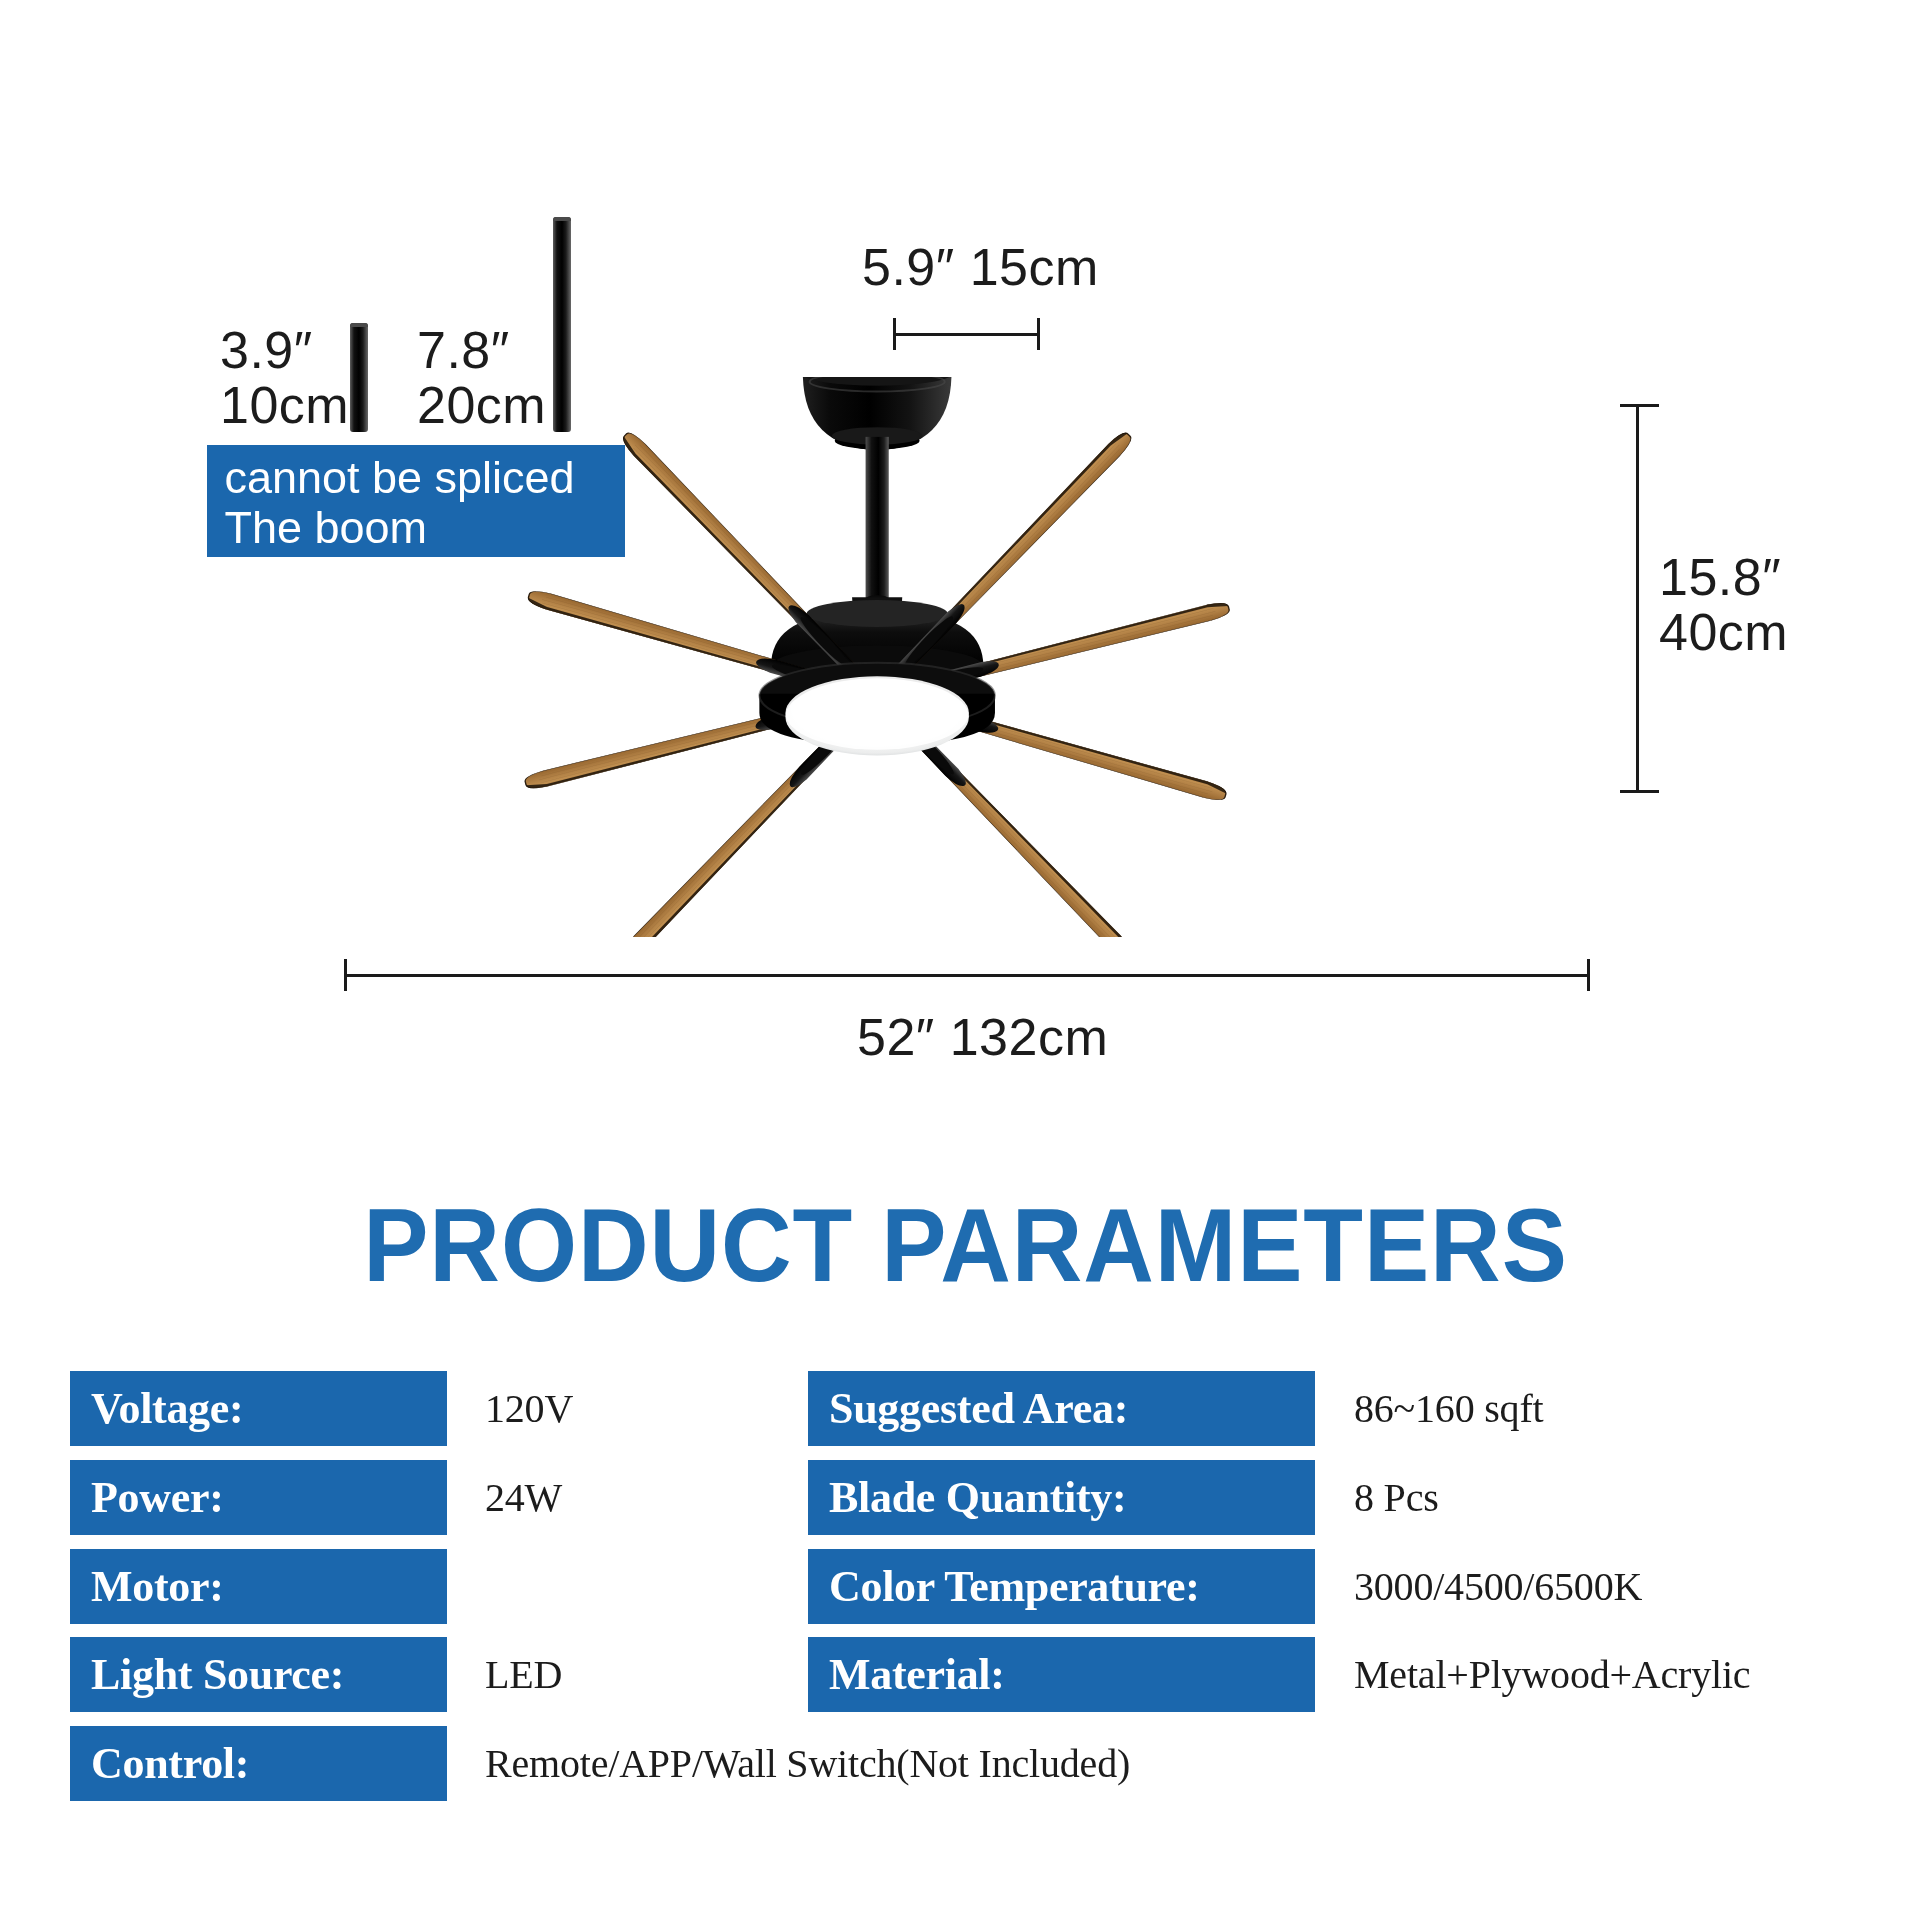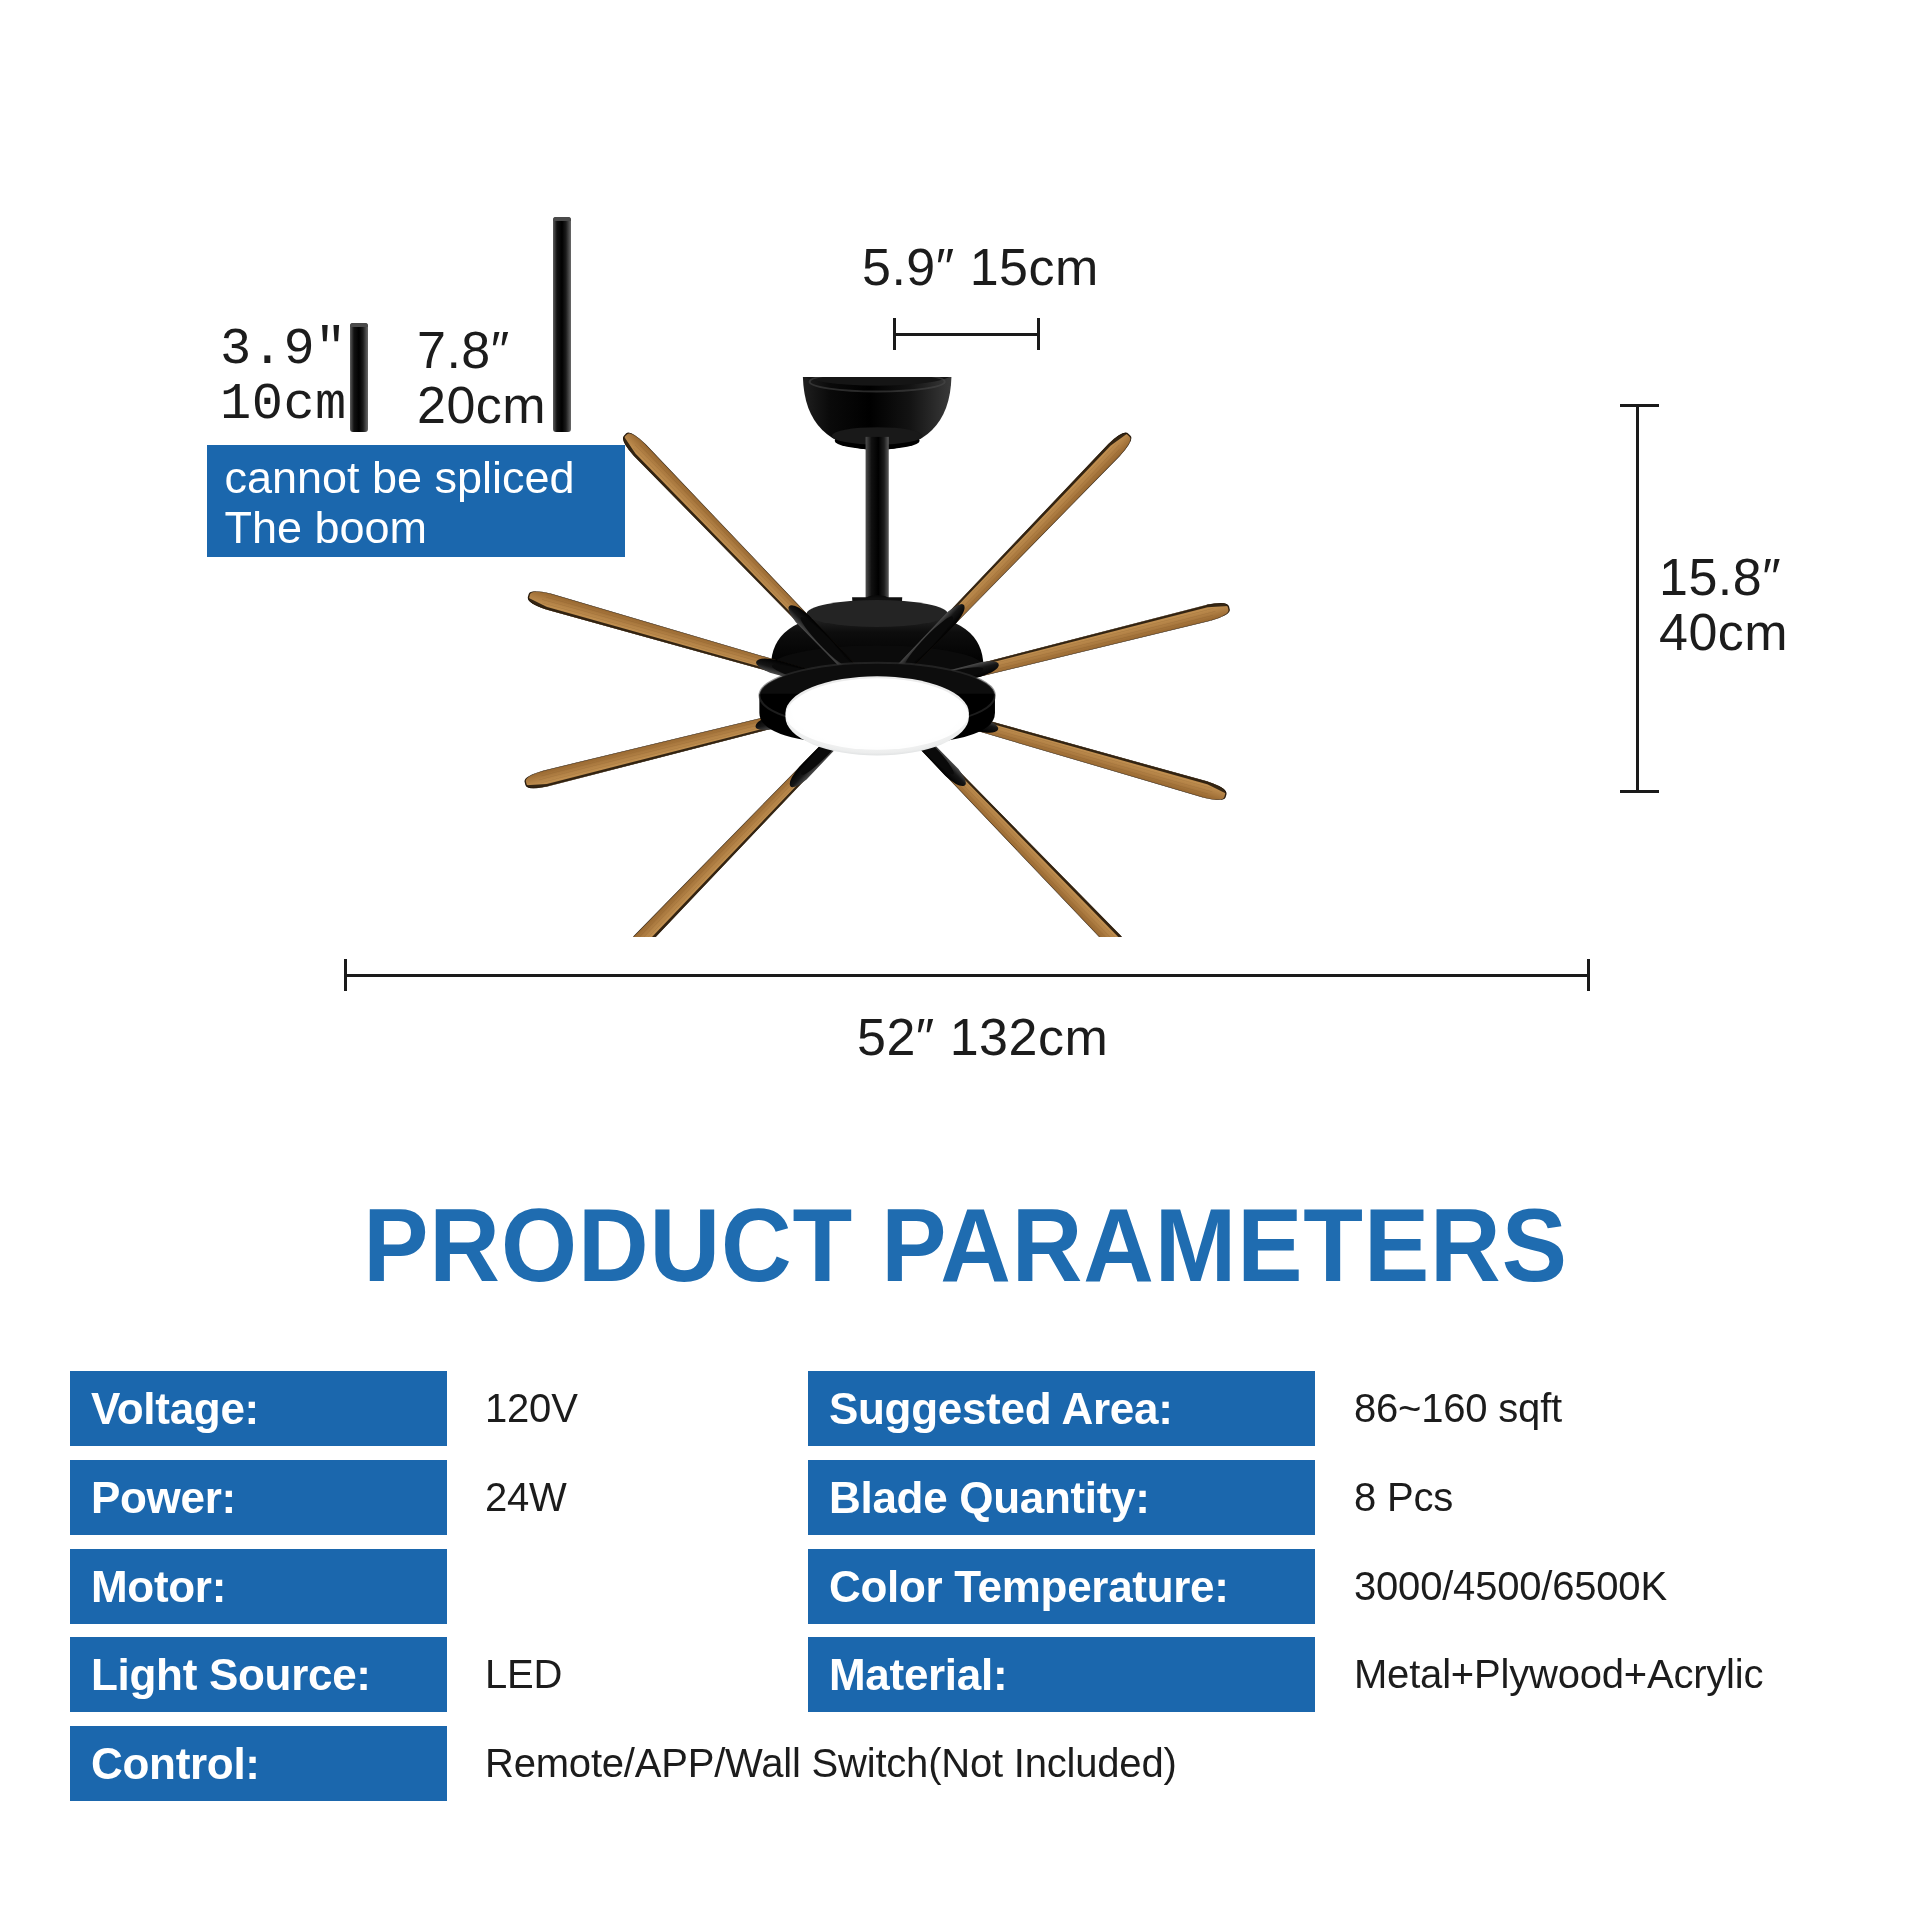--- a/index.html
+++ b/index.html
@@ -129,21 +129,21 @@
   
   #fan-figure { position: absolute; }
 </style>
 </head>
 <body>
 
 <div id="page">
 
   <div class="abs" style="left:0; top:0; width:1931px; height:1091px;">
 
-    <div class="dim-text two-line abs" style="left:220px; top:323px; text-align:left;font-family:Liberation Mono, monospace;">
+    <div class="dim-text two-line abs" style="left:220px; top:323px; text-align:left;">
       <div>3.9″</div>
       <div>10cm</div>
     </div>
 
     <div class="rod" style="left:350px; top:323px; width:18.3px; height:109px;"></div>
 
     <div class="dim-text two-line abs" style="left:417px; top:323px; text-align:left;">
       <div>7.8″</div>
       <div>20cm</div>
     </div>
@@ -286,21 +286,21 @@
           <ellipse cx="578" cy="352" rx="95" ry="40" fill="url(#ledGrad)"></ellipse>
           <ellipse cx="578" cy="348" rx="95" ry="38" fill="#ffffff" opacity="0.92"></ellipse>
           <ellipse cx="578" cy="344" rx="72" ry="27" fill="#ffffff"></ellipse>
         </g>
       </svg>
     </div>
   </div>
 
   <h1 class="product-title" style="top:1186px; margin:0;">PRODUCT PARAMETERS</h1>
 
-  <div class="abs" style="left:0; top:1371px; width:1931px; height:483px;">
+  <div class="abs" style="left:0; top:1371px; width:1931px; height:483px;font-family:Liberation Serif, serif;">
 
     <div class="param-label" style="left:70px; top:0px; width:377px; height:75px;">Voltage:</div>
     <div class="param-value" style="left:485px; top:0px; width:319px; height:75px;">120V</div>
 
     <div class="param-label" style="left:70px; top:89px; width:377px; height:75px;">Power:</div>
     <div class="param-value" style="left:485px; top:89px; width:319px; height:75px;text-align:center;">24W</div>
 
     <div class="param-label" style="left:70px; top:178px; width:377px; height:75px;">Motor:</div>
 
     <div class="param-label" style="left:70px; top:266px; width:377px; height:75px;">Light Source:</div>

